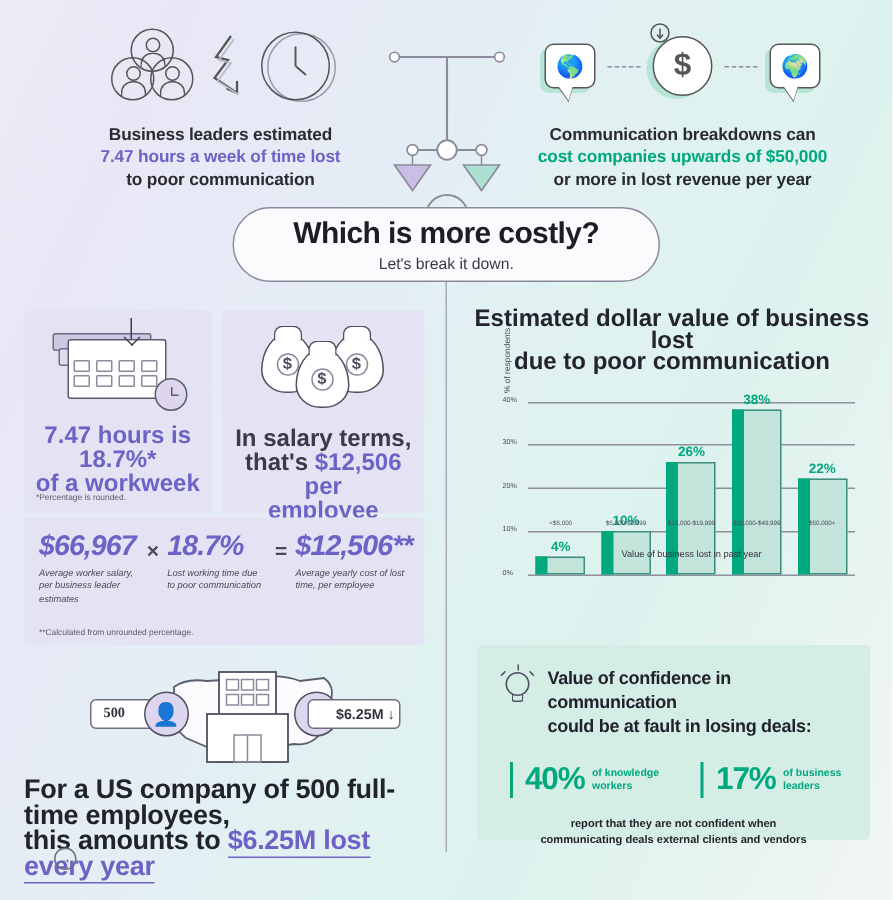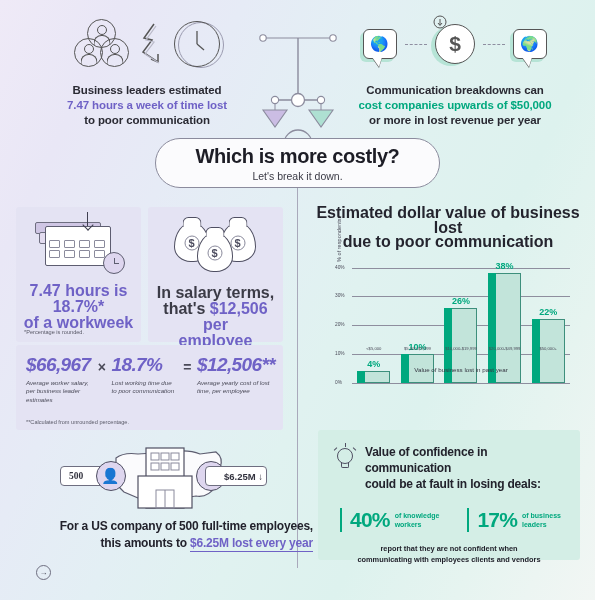--- a/index.html
+++ b/index.html
@@ -193,22 +193,22 @@
     display: flex; align-items: center; font-size: 9.5px; font-weight: bold; color: #33333f;
   }
   .pill-500 { left: 40px; top: 26px; width: 48px; padding-left: 8px; font-family: Liberation Serif, serif; }
   .pill-625 { left: 185px; top: 26px; width: 62px; padding-left: 18px; }
   .dcoin { position: absolute; width: 30px; height: 30px; border-radius: 50%;
            border: 1.4px solid #4f4f62; background: #ded6ef;
            display: flex; align-items: center; justify-content: center;
            font-size: 15px; font-weight: bold; color: #4f4f62; }
   .dcoin-l { left: 76px; top: 21px; }
   .dcoin-r { left: 176px; top: 21px; }
-  .bl-text { position: absolute; left: 16px; top: 518px; width: 268px; text-align: right;
-             font-size: 12px; font-weight: bold; line-height: 17px; color: #22222c; letter-spacing: -0.2px; margin-left: 29px; }
+  .bl-text { position: absolute; left: 16px; top: 518px; width: 268px; text-align: left;
+             font-size: 18px; font-weight: bold; line-height: 17px; color: #22222c; letter-spacing: -0.2px; }
   .ul { border-bottom: 1.6px solid #6f62c6; padding-bottom: 1px; }
   .bl-foot { position: absolute; left: 36px; top: 565px; display: flex; align-items: center; gap: 7px;
              font-size: 9.5px; font-weight: bold; color: #22222c; }
   .circ-arrow { width: 15px; height: 15px; border-radius: 50%; border: 1px solid #6e6e80;
                 display: flex; align-items: center; justify-content: center; font-size: 8px; color: #4a4a58; }
 
   
   .teal-panel { position: absolute; left: 318px; top: 430px; width: 262px; height: 130px;
                 background: #d4eee6; border-radius: 3px; padding: 14px 16px 0 16px; }
   .tp-head { display: flex; align-items: flex-start; gap: 9px; }
@@ -509,17 +509,17 @@
       <div class="stat">
         <div class="num">17%</div>
         <div class="lbl">
           <div>of business</div>
           <div>leaders</div>
         </div>
       </div>
     </div>
     <div class="tp-foot">
       <div>report that they are not confident when</div>
-      <div>communicating with employees clients and vendors</div>
+      <div>communicating deals external clients and vendors</div>
     </div>
   </div>
 
 </div>
 
 </body></html>

